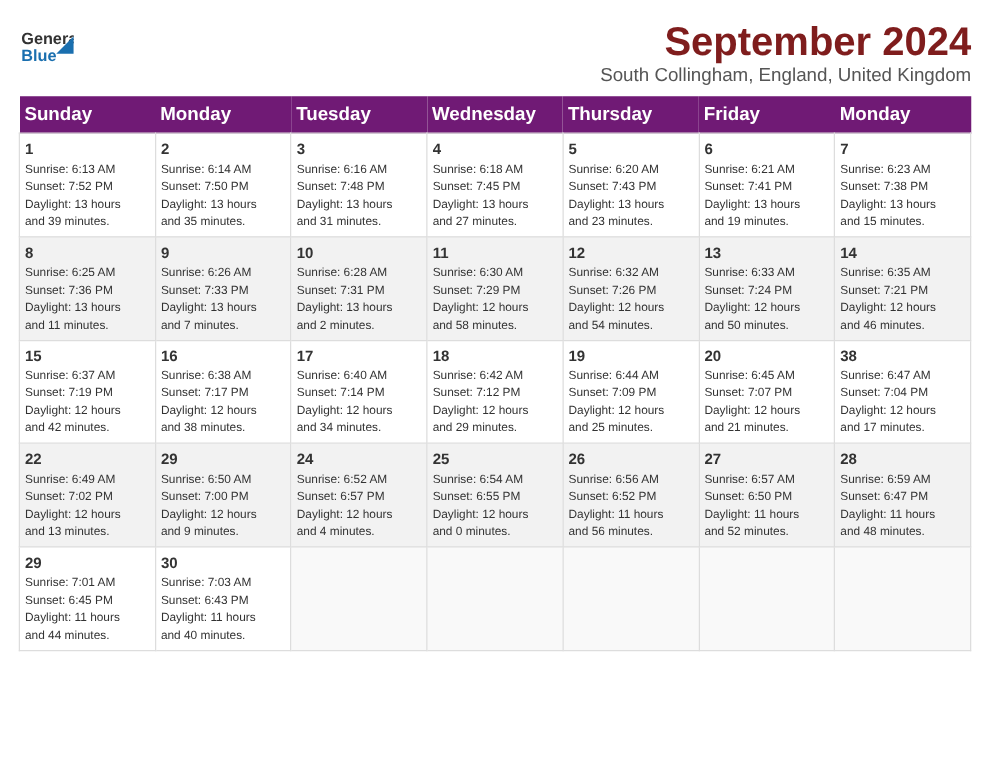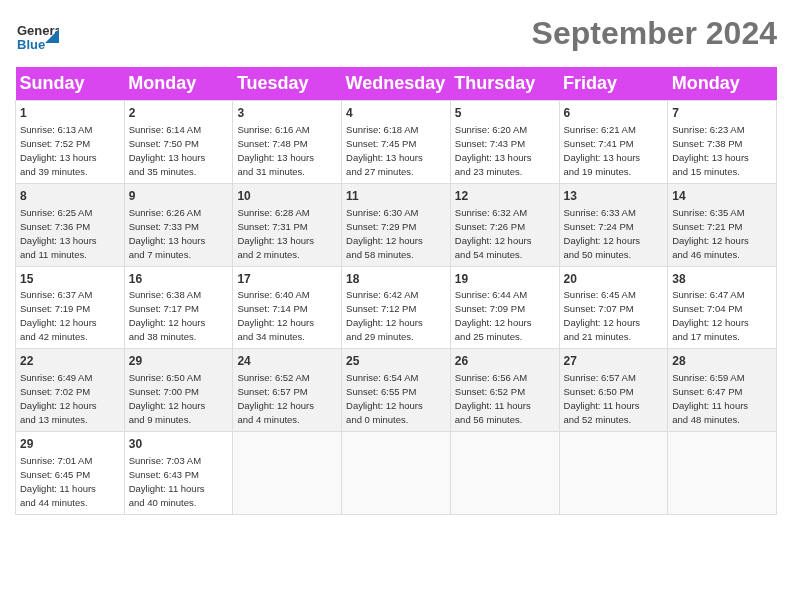--- a/index.html
+++ b/index.html
@@ -15,37 +15,37 @@
       align-items: flex-start;
       justify-content: space-between;
       margin-bottom: 8px;
     }
     .title-area {
       text-align: right;
     }
     .month-title {
       font-size: 32px;
       font-weight: bold;
-      color: #737373;
+      color: #7f1d1d;
     }
     .subtitle {
       font-size: 15px;
       color: #555;
     }
     table {
       width: 100%;
       border-collapse: collapse;
       font-size: 10px;
     }
     thead tr th {
-      background-color: #d946ef;
+      background-color: #701a75;
       color: white;
       padding: 6px 4px;
       text-align: left;
-      font-size: 18px;
+      font-size: 15px;
       font-weight: bold;
     }
     tbody tr td {
       vertical-align: top;
       padding: 4px 4px;
       border: 1px solid #ddd;
       width: 14.28%;
       height: 78px;
       color: #333;
       line-height: 1.4;
@@ -88,20 +88,21 @@
 <div class="header-area">
   <div class="logo-wrapper">
     <svg width="44" height="44" viewBox="0 0 44 44">
       <text x="2" y="20" font-family="Arial" font-size="13" font-weight="bold" fill="#333">General</text>
       <text x="2" y="34" font-family="Arial" font-size="13" font-weight="bold" fill="#1a6faf">Blue</text>
       <polygon points="30,28 44,14 44,28" fill="#1a6faf"></polygon>
     </svg>
   </div>
   <div class="title-area">
     <div class="month-title">September 2024</div>
+    <div class="subtitle">South Collingham, England, United Kingdom</div>
   </div>
 </div>
 
 <table>
   <thead>
     <tr>
     <th>Sunday</th>
         <th>Monday</th>
         <th>Tuesday</th>
         <th>Wednesday</th>

